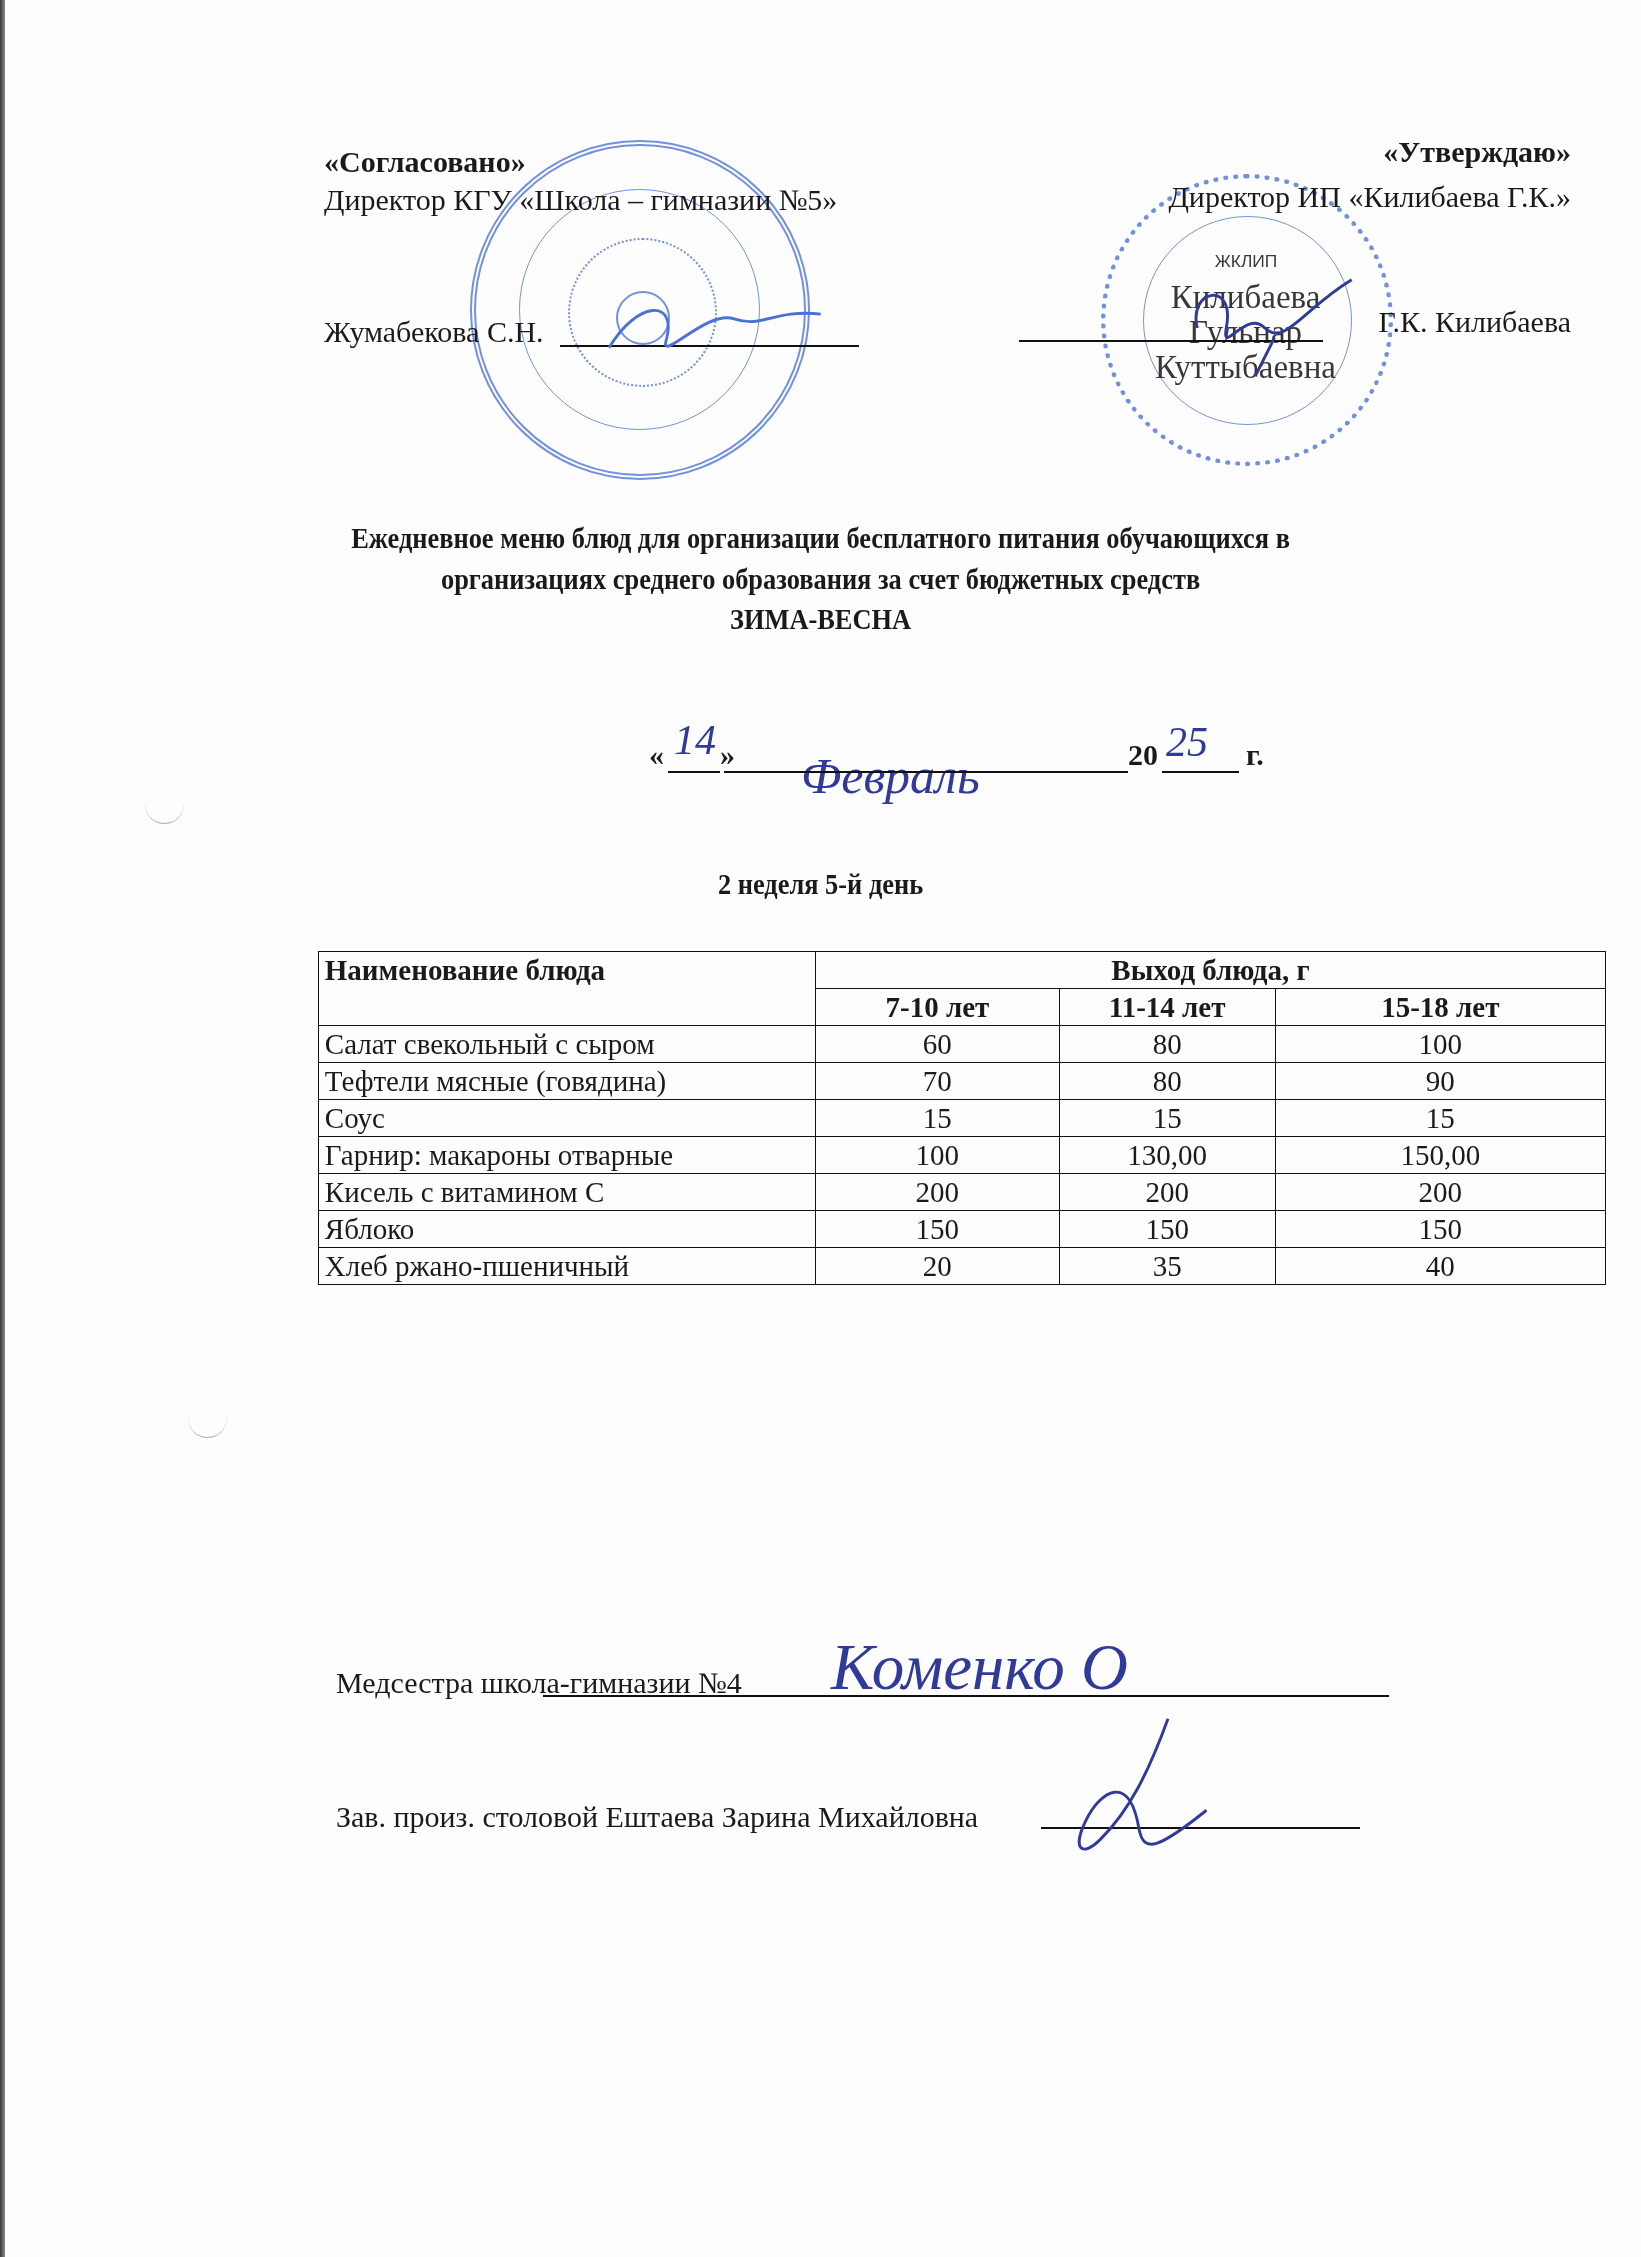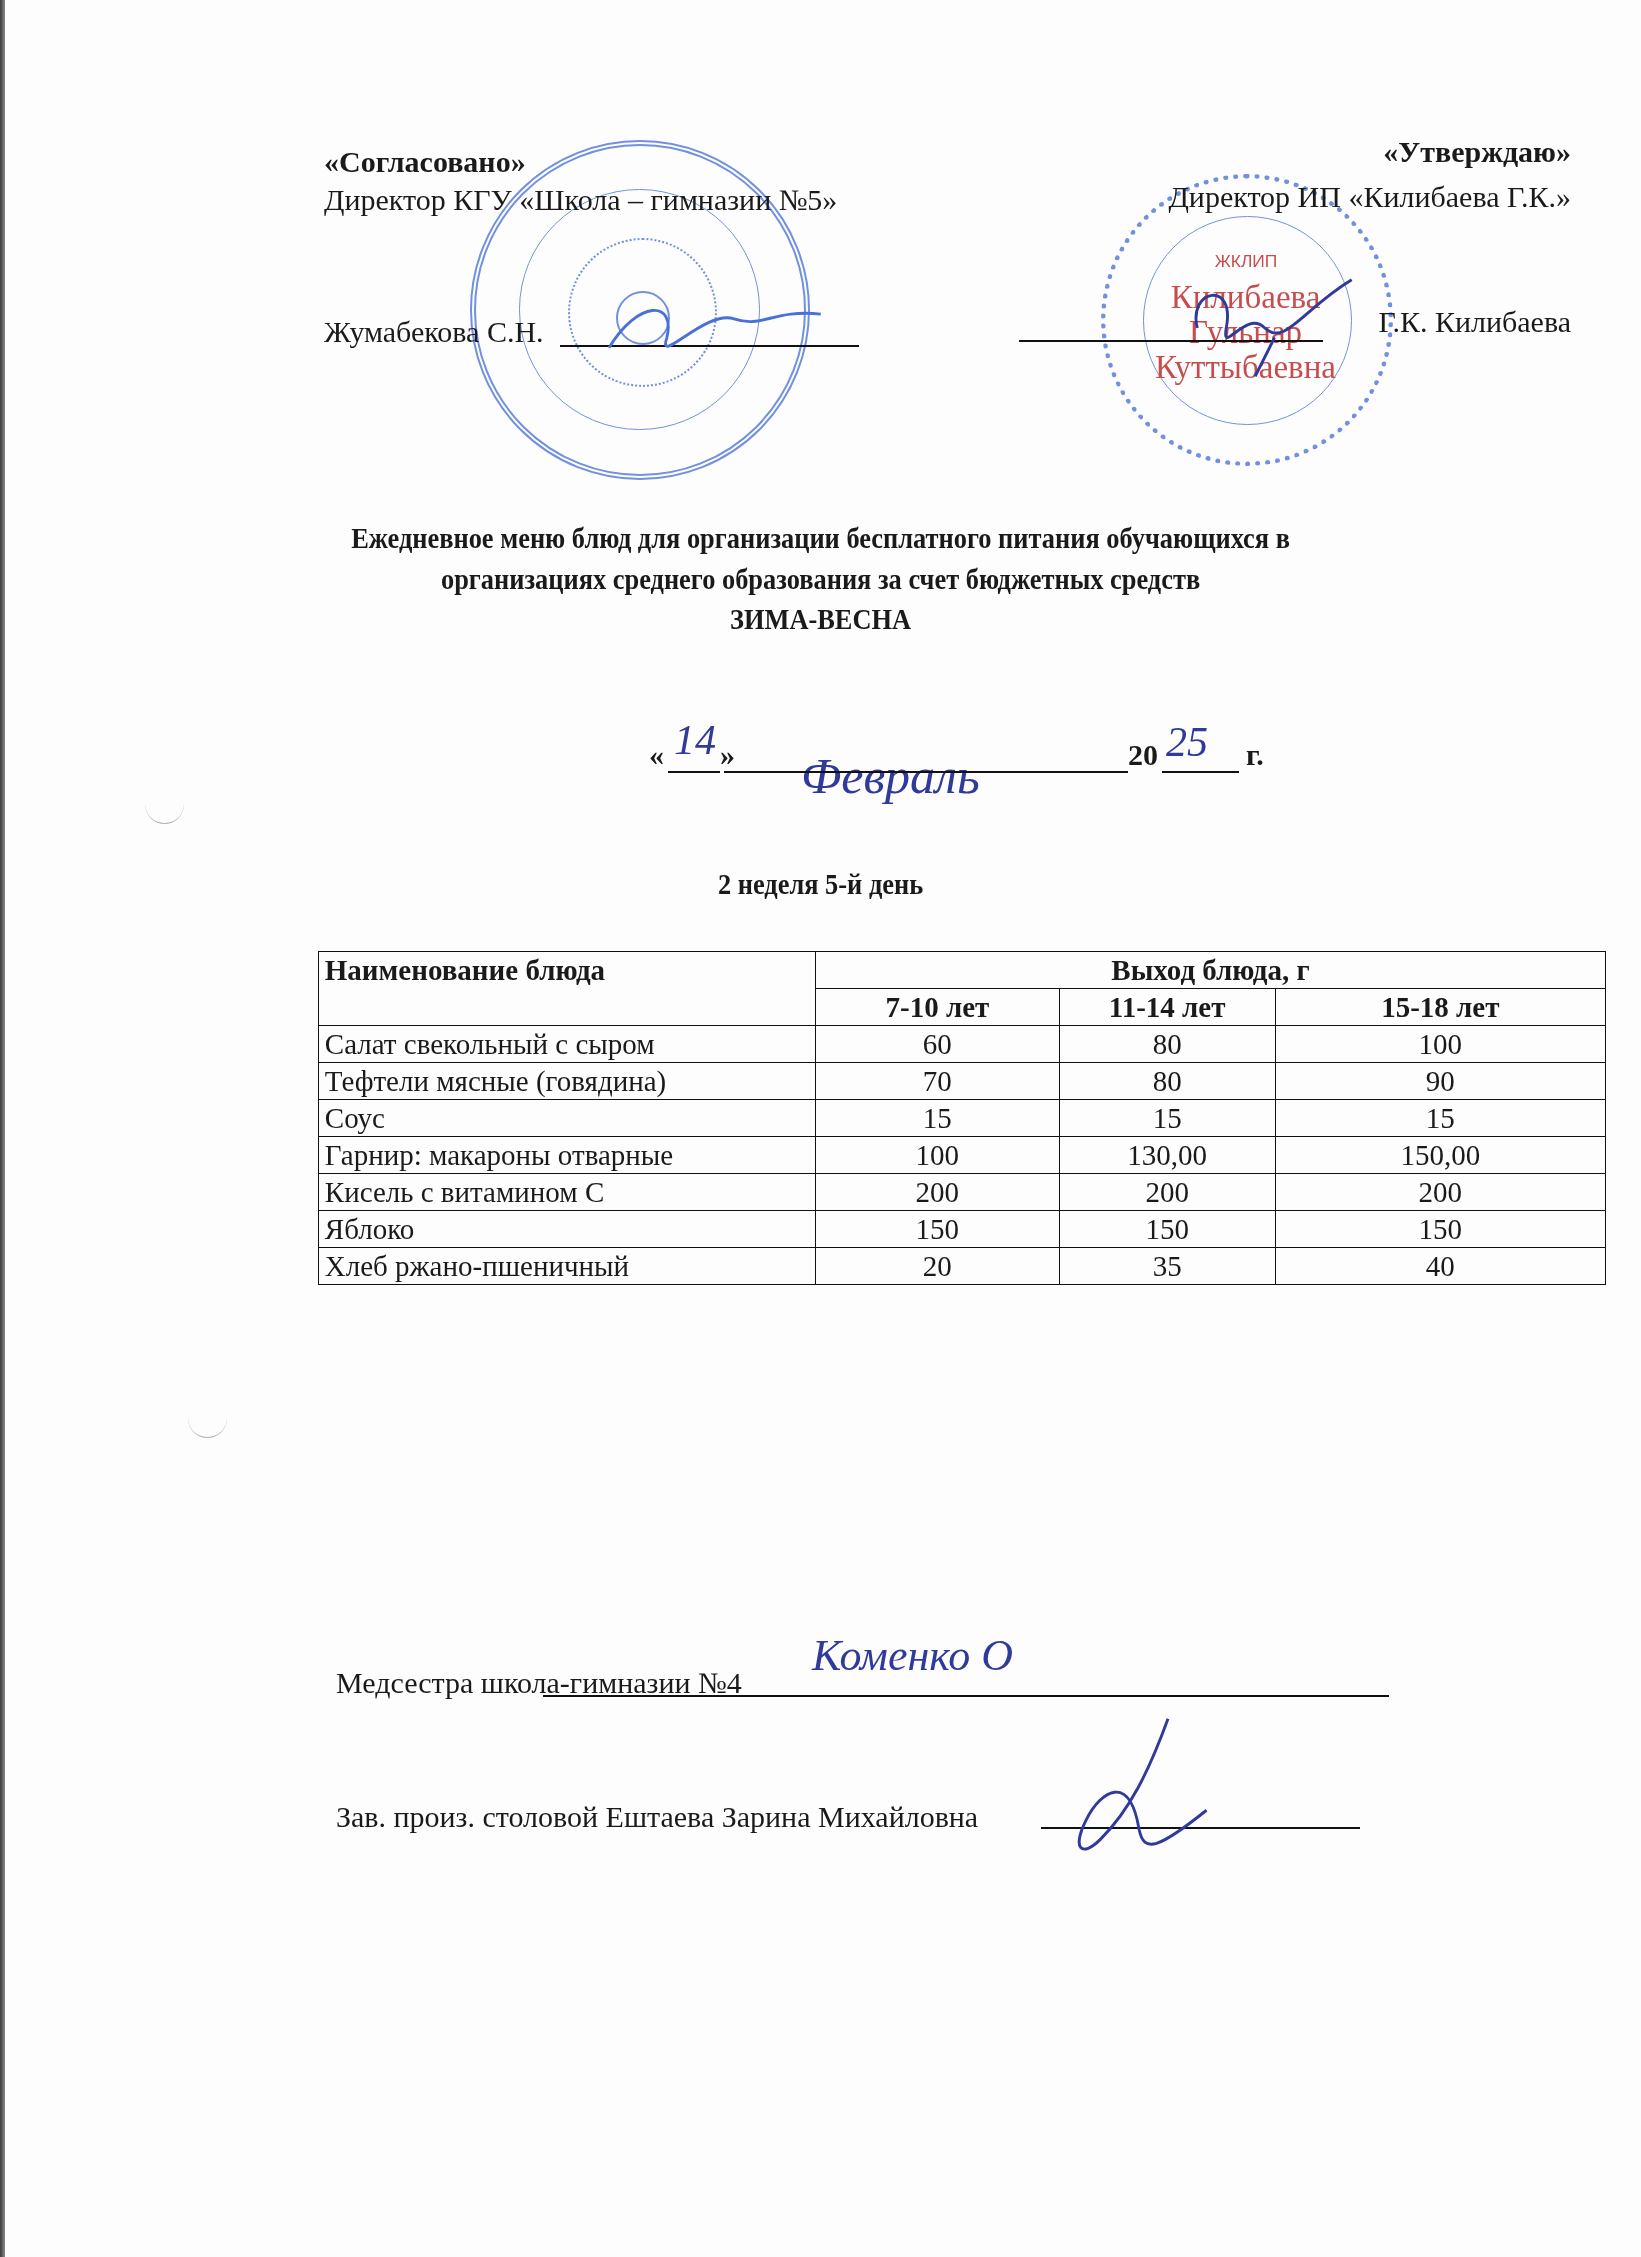--- a/index.html
+++ b/index.html
@@ -27,21 +27,21 @@
     border: 1.9px solid #4a72d6; border-radius: 50%; }
   .stamp-left .emblem { position: absolute; left: 92px; top: 92px; width: 145px; height: 145px;
     border-radius: 50%; border: 2.9px dotted #4a72d6; }
   .stamp-left .emblem-core { position: absolute; left: 140px; top: 145px; width: 50px; height: 50px;
     border: 2.9px solid #4a72d6; border-radius: 50%; }
   .stamp-right { left: 1101px; top: 174px; width: 292px; height: 292px;
     border: 5.8px dotted #4a72d6; box-sizing: border-box; }
   .stamp-right .ring2 { position: absolute; left: 37px; top: 37px; width: 207px; height: 207px;
     border: 1.9px solid #4a72d6; border-radius: 50%; }
   .stamp-text { position: absolute; font-family: "Liberation Sans", sans-serif; font-size: 21px;
-    color: #b91c1c; text-align: center; }
+    color: #000000; text-align: center; }
   
   table.menu { position: absolute; left: 318px; top: 951px; width: 1288px;
     border-collapse: collapse; font-size: 29px; }
   table.menu td, table.menu th { border: 1.9px solid #111; padding: 0 5.8px; height: 36px; line-height: 36px; }
   table.menu th { font-weight: bold; }
   table.menu .name-col { width: 486px; text-align: left; vertical-align: top; }
   table.menu .num { text-align: center; }
   table.menu .c1 { width: 232px; }
   table.menu .c2 { width: 204px; }
   table.menu .c3 { width: 319px; }
@@ -153,20 +153,20 @@
       <td class="name-col">Хлеб ржано-пшеничный</td>
       <td class="num">20</td>
       <td class="num">35</td>
       <td class="num">40</td>
     </tr>
   </tbody>
 </table>
 
 <div class="abs hdr" style="left:336px;top:1666px;">Медсестра школа-гимназии №4</div>
 <div class="uline" style="left:543px;top:1695px;width:846px;"></div>
-<span class="abs hand" style="left:812px;top:1630px;font-size:44px;">Коменко О</span>
+<span class="abs hand" style="left:831px;top:1630px;font-size:65px;">Коменко О</span>
 
 <div class="abs hdr" style="left:336px;top:1800px;">Зав. произ. столовой Ештаева Зарина Михайловна</div>
 <div class="uline" style="left:1041px;top:1827px;width:319px;"></div>
 <svg class="sig-mark" style="left:1033px;top:1714px;" width="193" height="154" viewBox="0 0 200 160">
   <path d="M140 5 C120 60, 100 100, 70 130 C50 150, 40 140, 55 110 C70 80, 100 60, 110 120 C115 145, 130 140, 180 100" stroke="#2f3a9a" stroke-width="3" fill="none"></path>
 </svg>
 
 
 </body></html>

